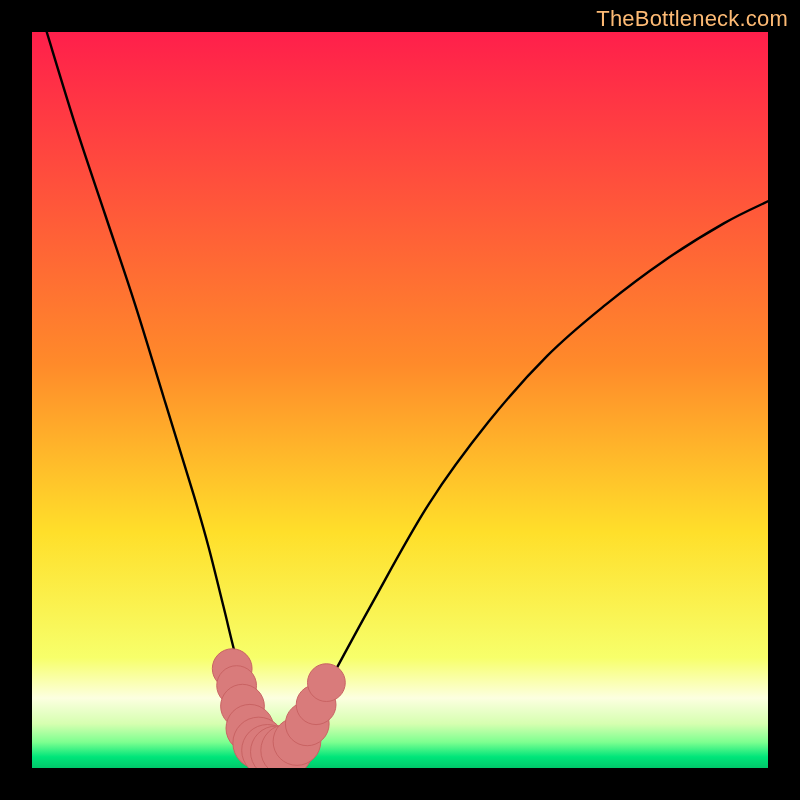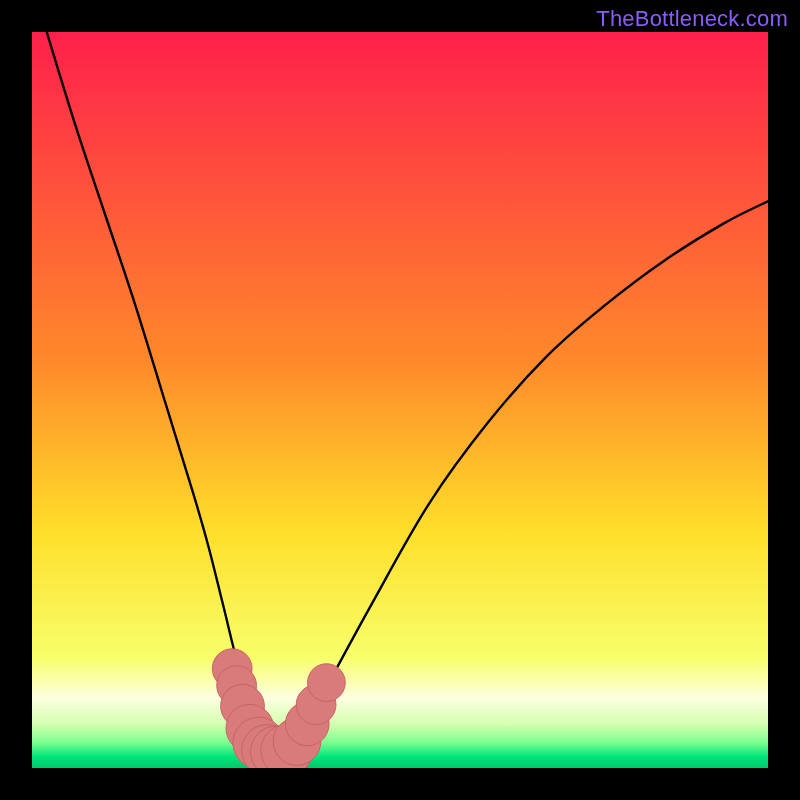--- a/index.html
+++ b/index.html
@@ -29,21 +29,21 @@
   }
   .plot svg {
     display: block;
     width: 736px;
     height: 736px;
   }
   .watermark {
     position: absolute;
     top: 6px;
     right: 12px;
-    color: #8b5cf6;
+    color: #fdba74;
     font-size: 22px;
     font-weight: 500;
     letter-spacing: 0.2px;
   }
 </style>
 </head>
 <body>
 
 <div class="frame">
   <div class="plot">

